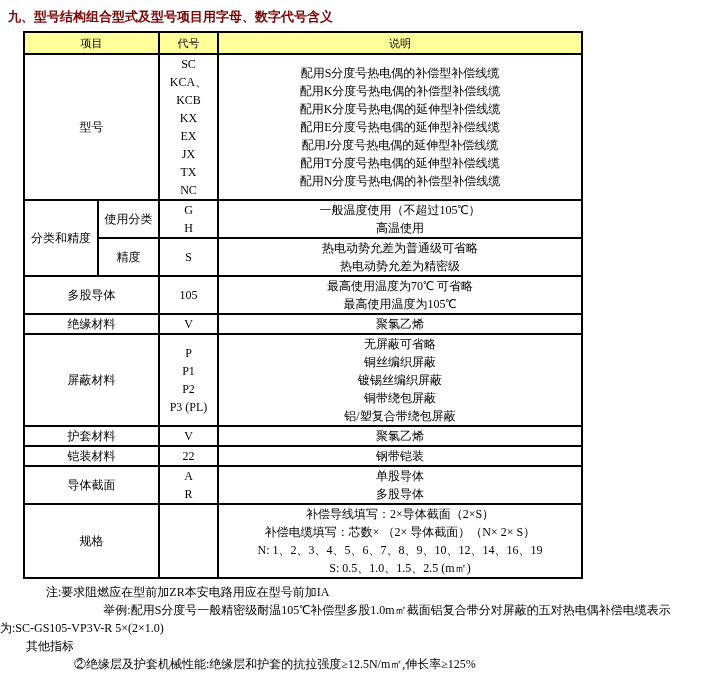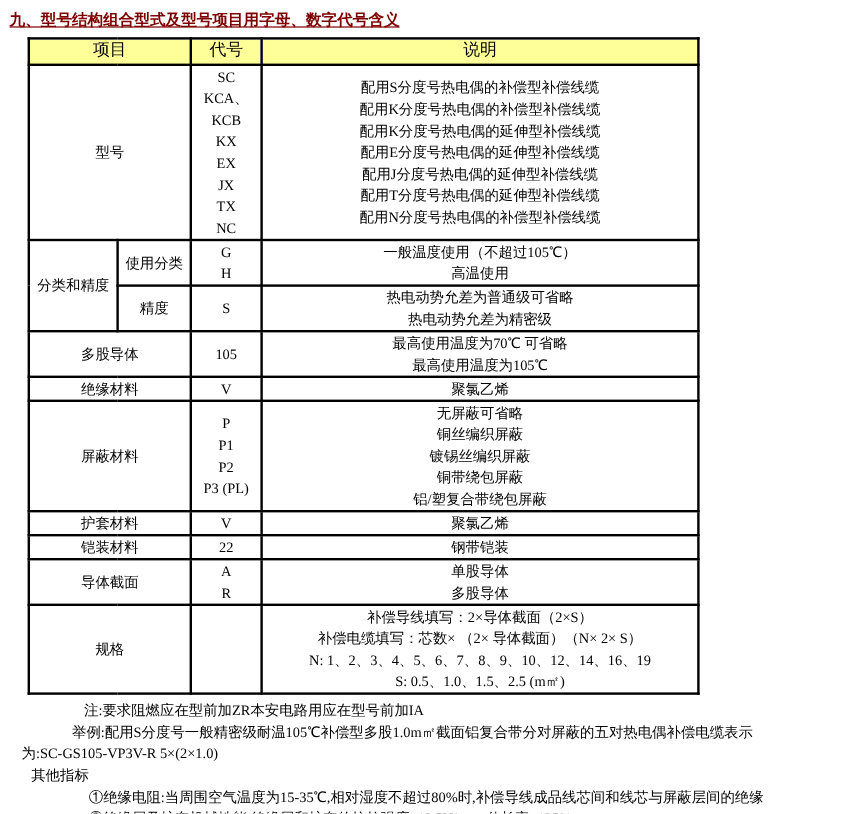--- a/index.html
+++ b/index.html
@@ -11,49 +11,48 @@
     font-family: "Liberation Serif", serif;
     overflow: hidden;
   }
   .page { position: relative; width: 714px; height: 678px; }
   .title {
     margin: 8px 0 5px 8px;
     font-size: 13px;
     font-weight: bold;
     color: #7f0000;
     white-space: nowrap;
-    text-decoration: underline;
   }
   table.spec {
     border-collapse: collapse;
     table-layout: fixed;
     margin-left: 23px;
     width: 558px;
     border: 2px solid #000;
   }
   table.spec td {
     border: 2px solid #000;
     text-align: center;
     vertical-align: middle;
     font-size: 12px;
     line-height: 18px;
     padding: 0;
     overflow: hidden;
   }
   tr.header-row td {
     background: #ffff99;
     height: 22px;
-    font-size: 14px;
+    font-size: 11px;
   }
   td.lines { white-space: pre-line; }
   .notes { margin-top: 4px; font-size: 12px; line-height: 18px; }
   .note { white-space: nowrap; }
-  .n1 { padding-left: 70px; }
-  .n2 { padding-left: 60px; }
-  .n3 { padding-left: 18px; }
+  .n1 { padding-left: 46px; }
+  .n2 { padding-left: 60px; text-align: center; }
+  .n3 { }
   .n4 { padding-left: 26px; }
   .n5 { padding-left: 74px; }
   .n6 { padding-left: 74px; }
 </style>
 </head>
 <body>
 
 <div class="page">
 
   <div class="title">九、型号结构组合型式及型号项目用字母、数字代号含义</div>
@@ -162,18 +161,17 @@
 S: 0.5、1.0、1.5、2.5 (m㎡)</td>
     </tr>
   </tbody>
     </table>
 
   <div class="notes">
     <div class="note n1">注:要求阻燃应在型前加ZR本安电路用应在型号前加IA</div>
     <div class="note n2">举例:配用S分度号一般精密级耐温105℃补偿型多股1.0m㎡截面铝复合带分对屏蔽的五对热电偶补偿电缆表示</div>
     <div class="note n3">为:SC-GS105-VP3V-R 5×(2×1.0)</div>
     <div class="note n4">其他指标</div>
-    <div class="note n5">①绝缘电阻:当周围空气温度为15-35℃,相对湿度不超过80%时,补偿导线成品线芯间和线芯与屏蔽层间的绝缘</div>
     <div class="note n6">②绝缘层及护套机械性能:绝缘层和护套的抗拉强度≥12.5N/m㎡,伸长率≥125%</div>
 
   </div>
 
 </div>
 
 </body></html>

